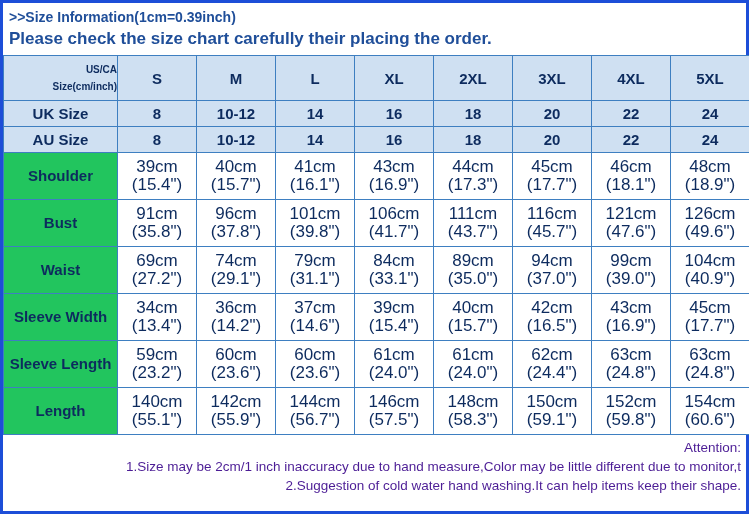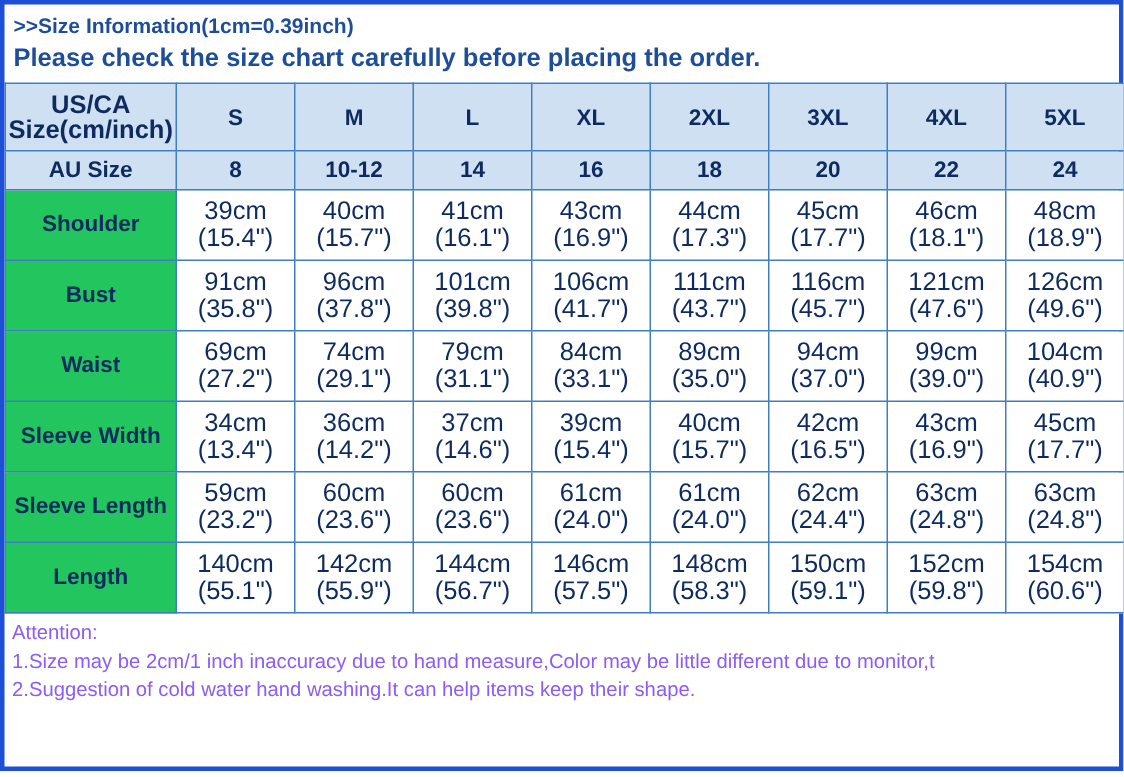--- a/index.html
+++ b/index.html
@@ -52,22 +52,23 @@
   col.c0 { width: 114px; }
   col.cx { width: 79px; }
 
   tr.head-row td {
     background: #cfe0f2;
     font-weight: bold;
     font-size: 15px;
     height: 44px;
   }
   tr.head-row td.corner {
-    font-size: 17px;
+    font-size: 10px;
     line-height: 17px;
+    text-align: right;
   }
   tr.sub-row td {
     background: #cfe0f2;
     font-weight: bold;
     font-size: 15px;
     height: 25px;
   }
   tr.data-row td {
     background: #ffffff;
     height: 46px;
@@ -80,33 +81,34 @@
     font-size: 15px;
     color: #0d2b5e;
   }
   .cm { display: block; }
   .inch { display: block; }
 
   .attention {
     padding: 3px 5px 0 5px;
     font-size: 13.5px;
     line-height: 19px;
-    color: #8b5cf6;
+    color: #4c1d95;
+    text-align: right;
   }
   .attention div {
     white-space: pre-wrap;
   }
 </style>
 </head>
 <body>
 
 <div class="page">
 
   <div class="hdr-line1">&gt;&gt;Size Information(1cm=0.39inch)</div>
-  <div class="hdr-line2">Please check the size chart carefully before placing the order.</div>
+  <div class="hdr-line2">Please check the size chart carefully their placing the order.</div>
 
   <table class="size-table">
     <colgroup>
       <col class="c0">
         <col class="cx">
         <col class="cx">
         <col class="cx">
         <col class="cx">
         <col class="cx">
         <col class="cx">
@@ -122,20 +124,31 @@
         <td>S</td>
         <td>M</td>
         <td>L</td>
         <td>XL</td>
         <td>2XL</td>
         <td>3XL</td>
         <td>4XL</td>
         <td>5XL</td>
       </tr>
 
+      <tr class="sub-row">
+        <td>UK Size</td>
+        <td>8</td>
+        <td>10-12</td>
+        <td>14</td>
+        <td>16</td>
+        <td>18</td>
+        <td>20</td>
+        <td>22</td>
+        <td>24</td>
+      </tr>
 
       <tr class="sub-row">
         <td>AU Size</td>
         <td>8</td>
         <td>10-12</td>
         <td>14</td>
         <td>16</td>
         <td>18</td>
         <td>20</td>
         <td>22</td>

